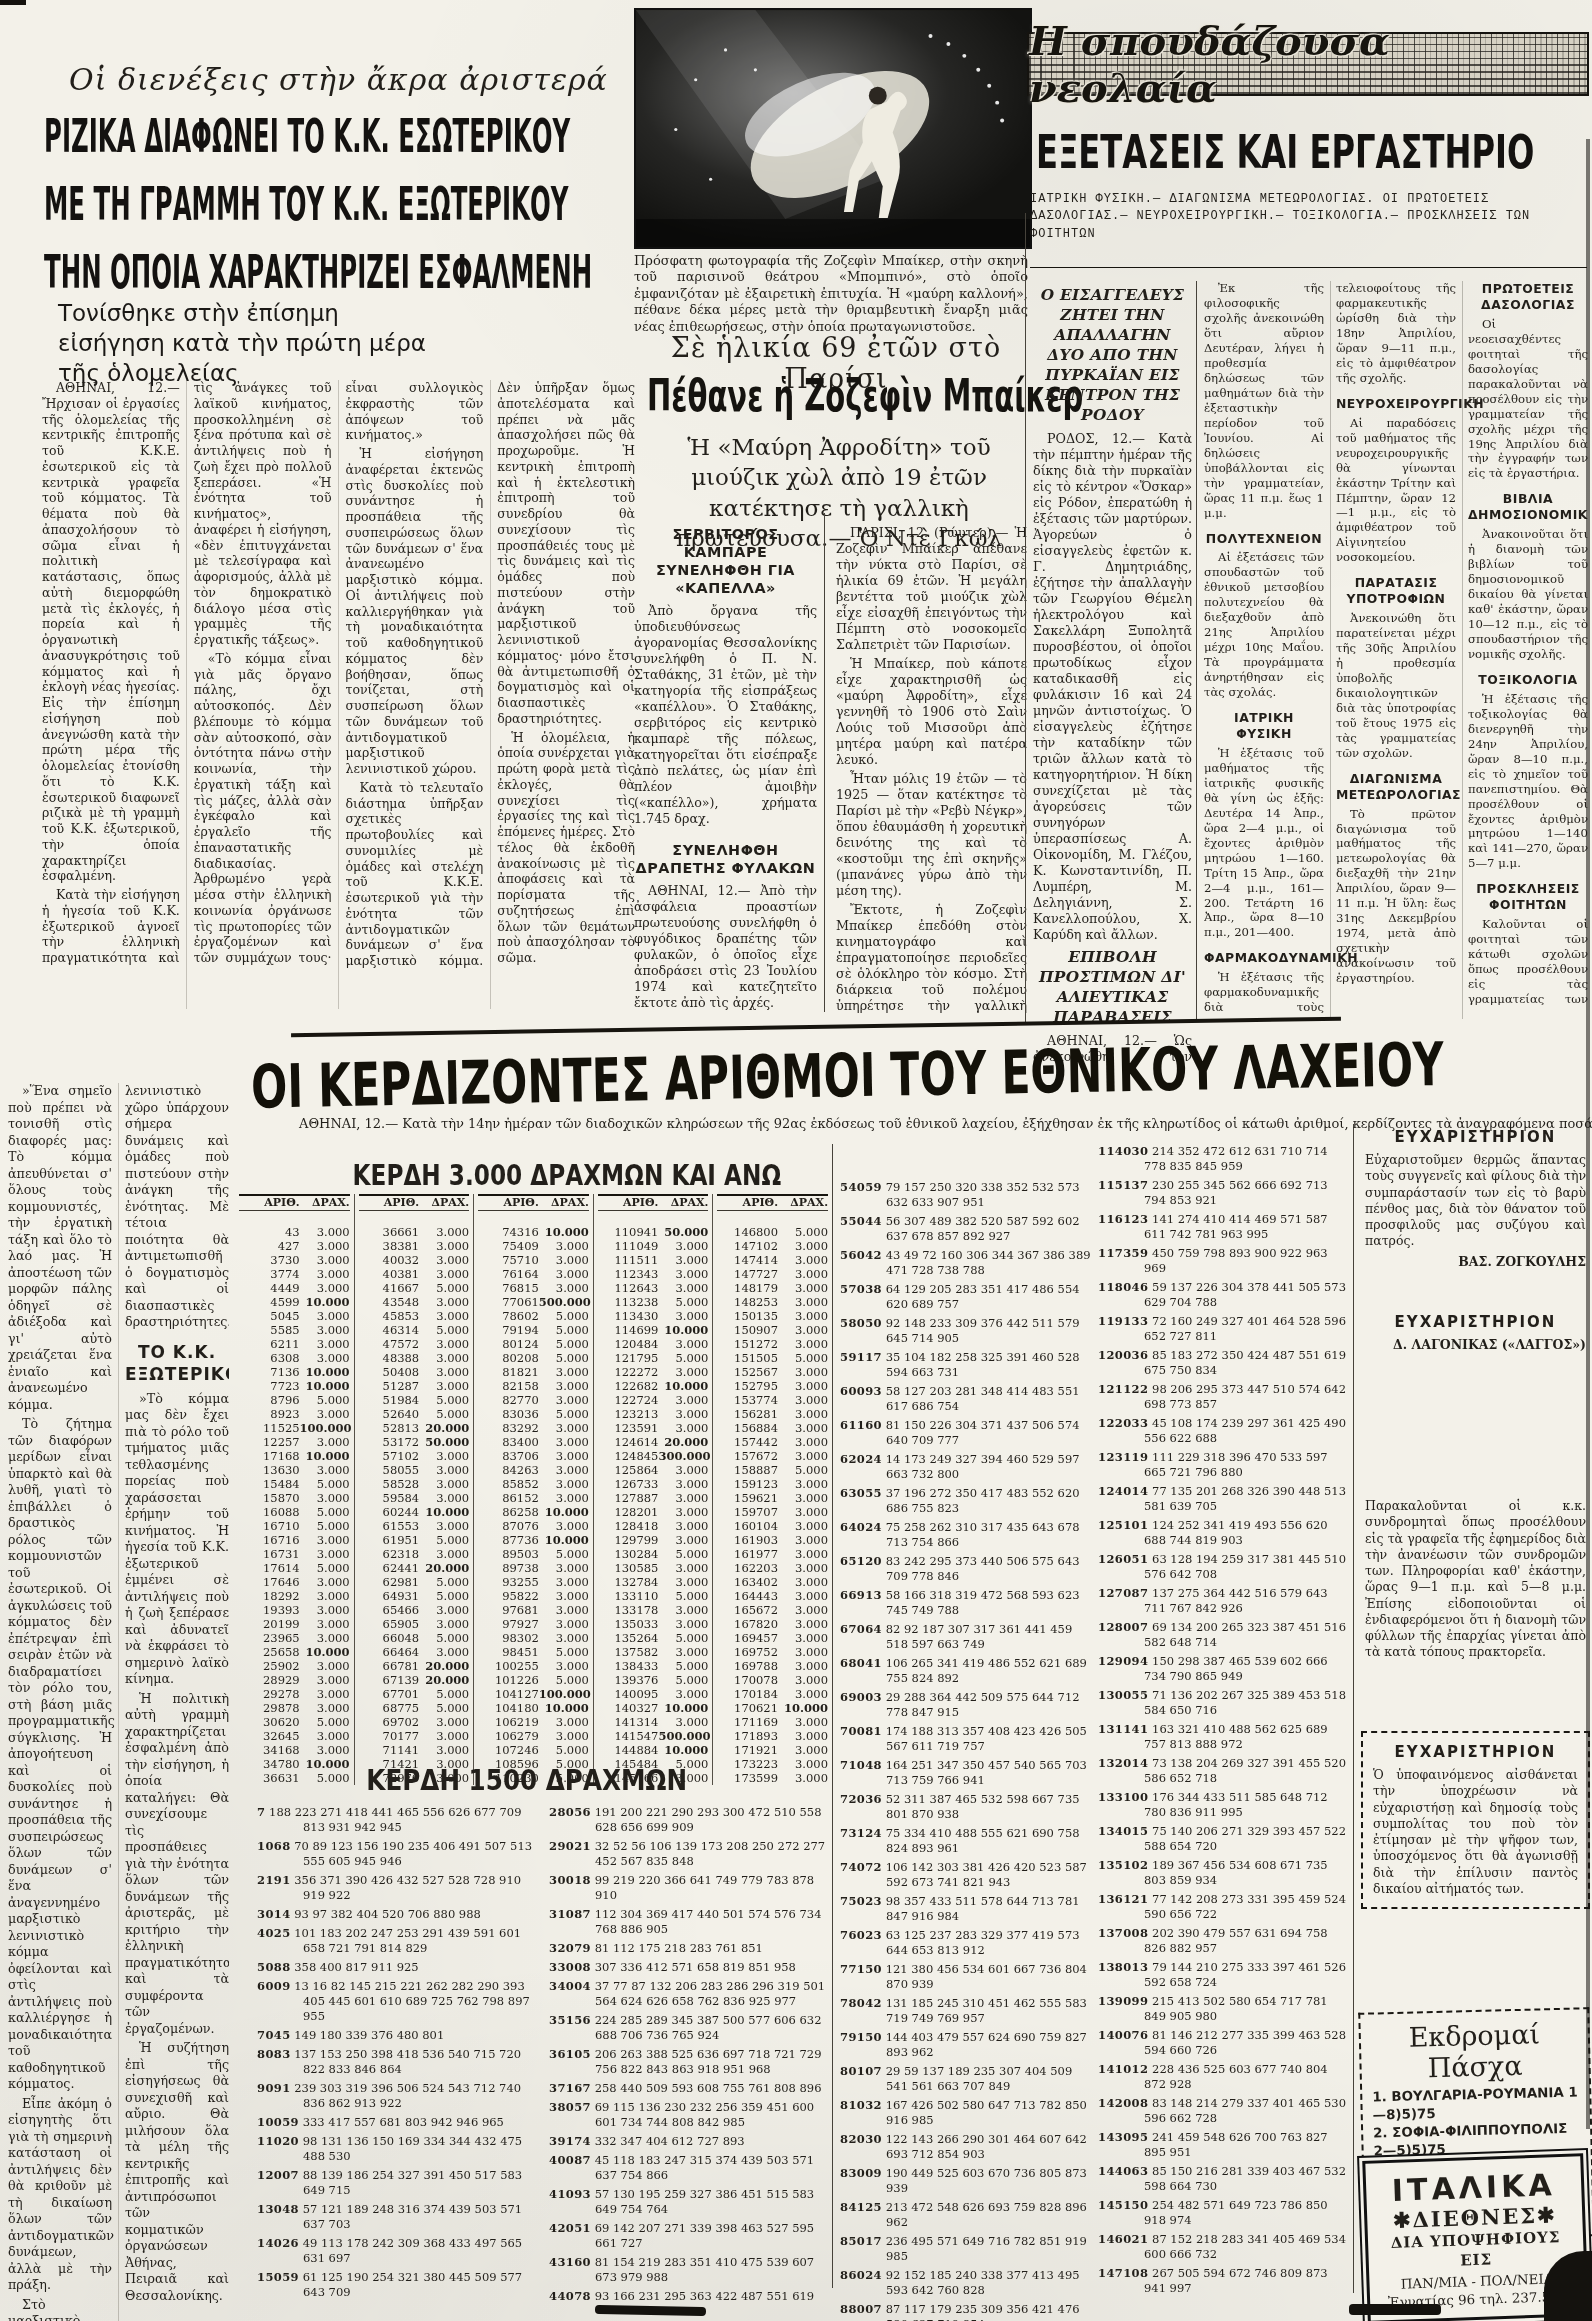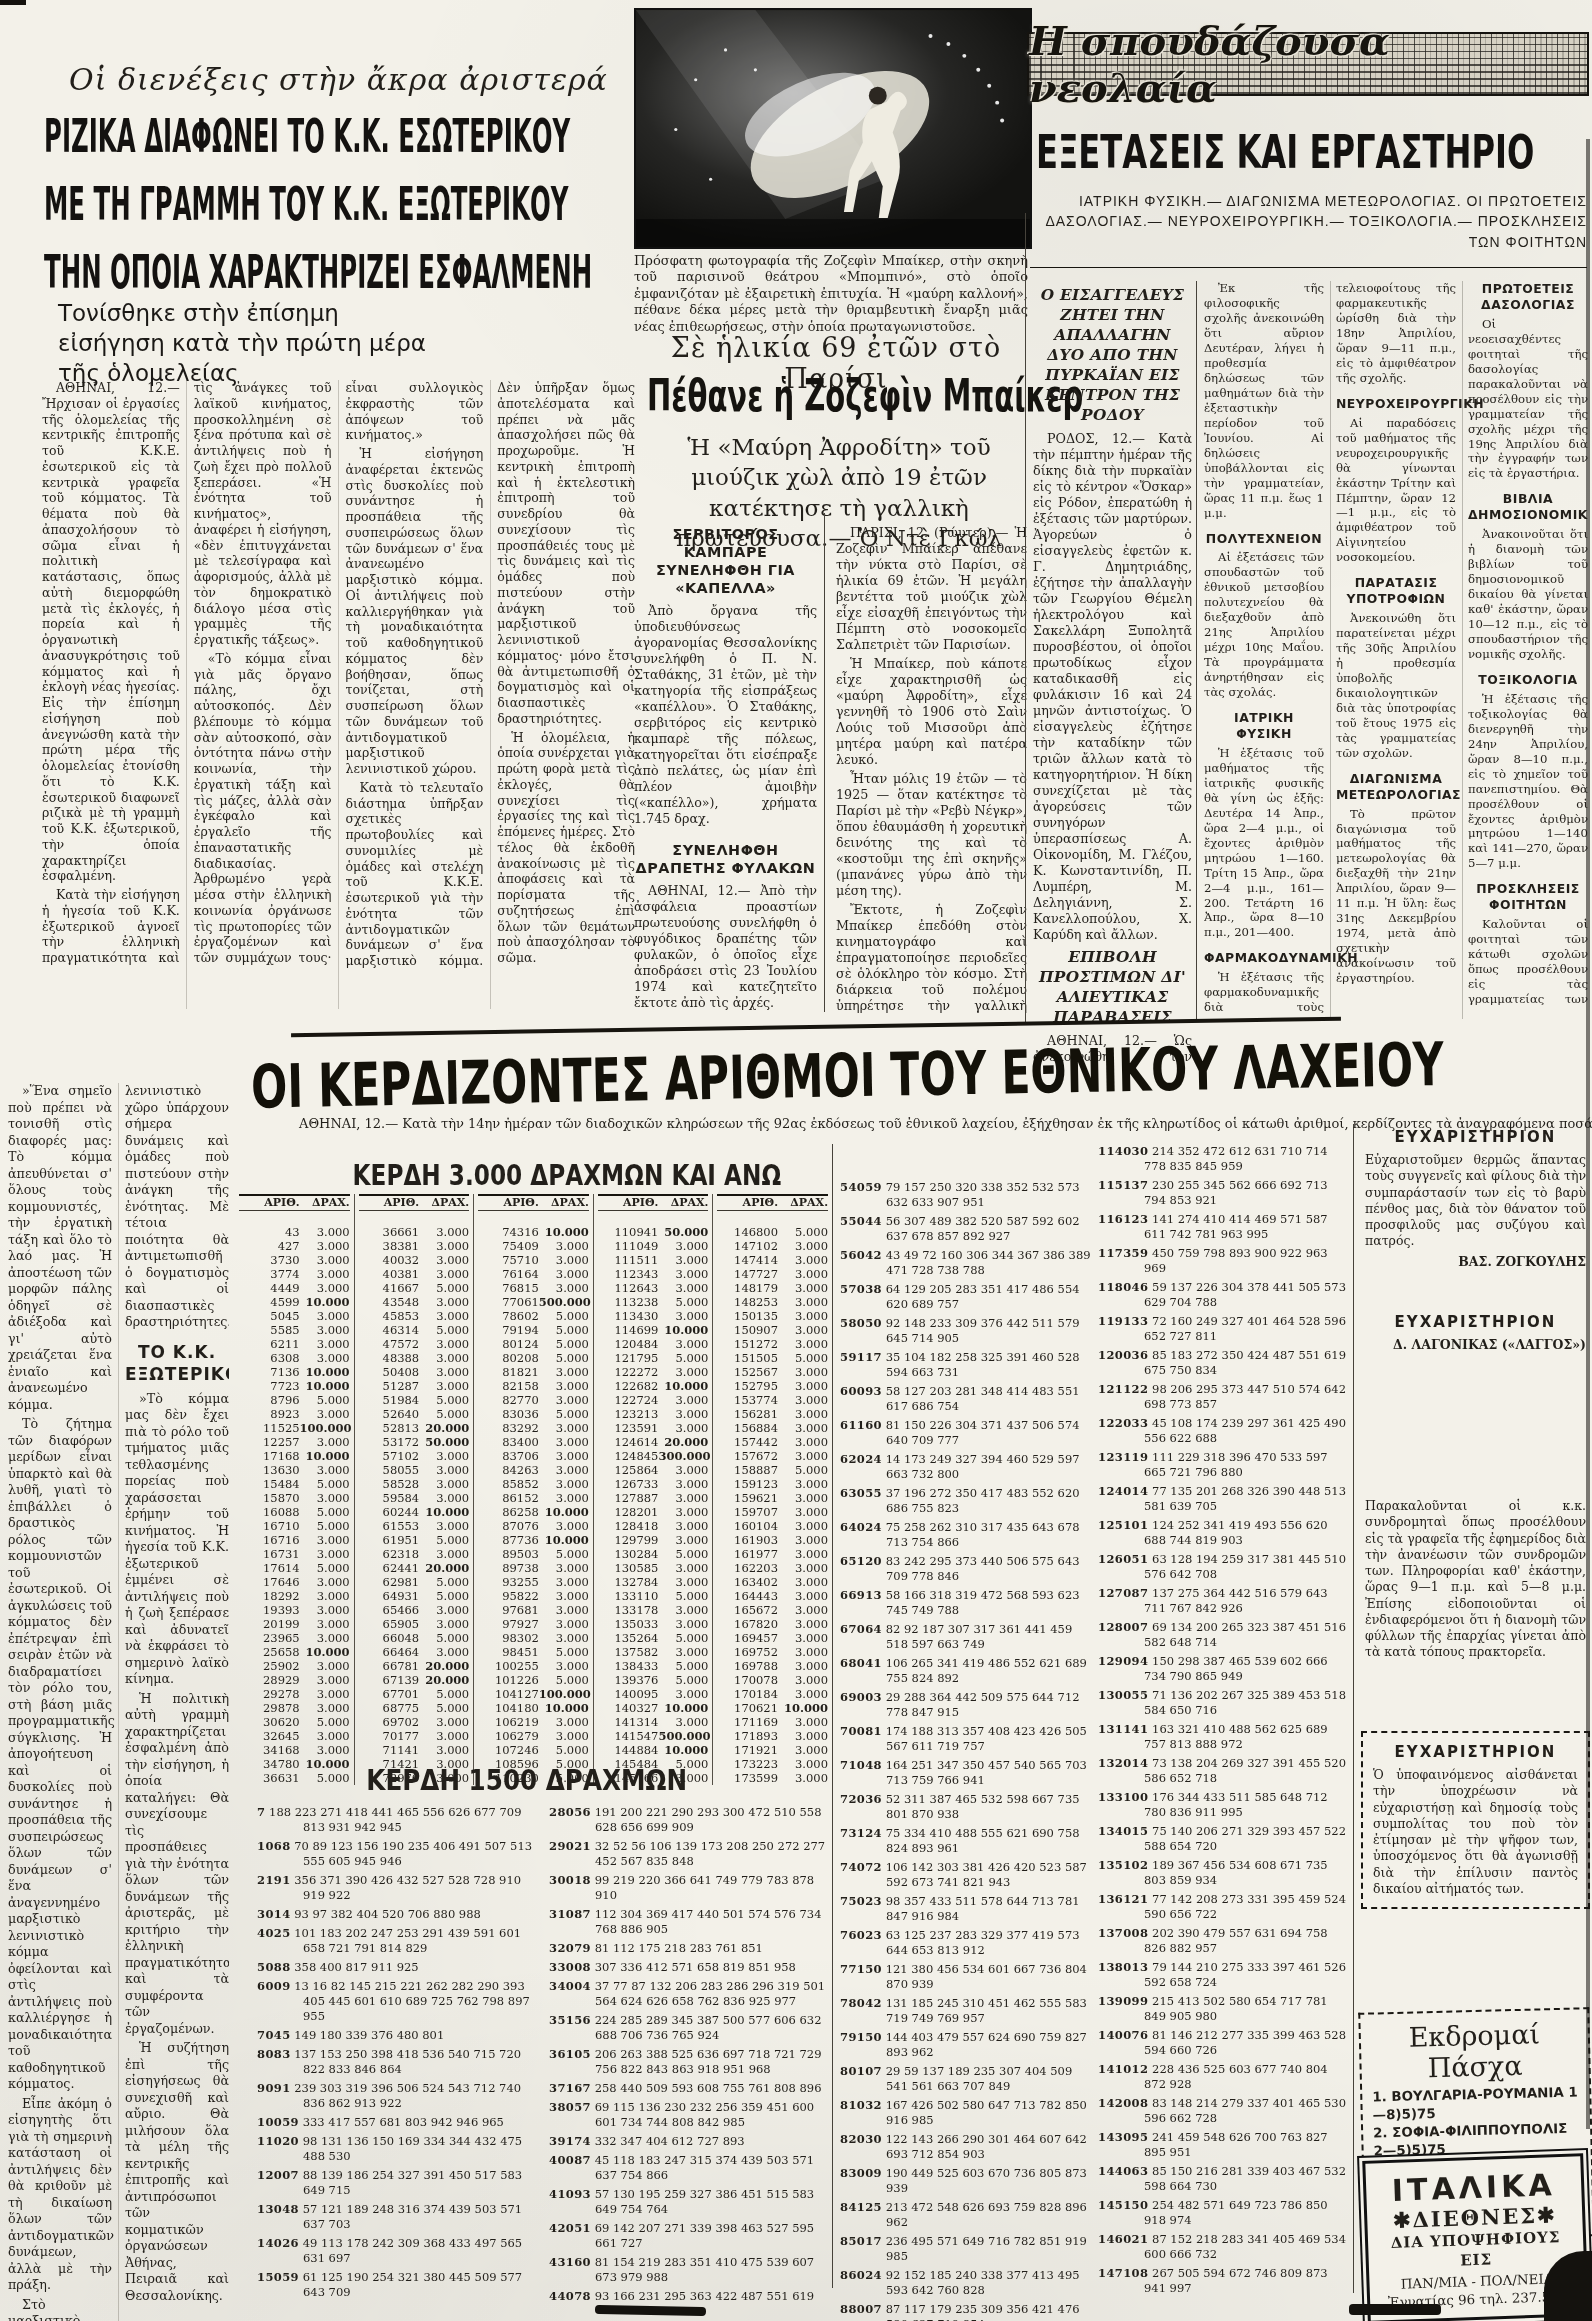--- a/index.html
+++ b/index.html
@@ -45,22 +45,22 @@
 
   
   .banner{background-color:#d6d1c3;border:2px solid #15130f;display:flex;align-items:center;justify-content:center;
      background-image:
        repeating-linear-gradient(90deg, rgba(32,30,26,.75) 0 1.5px, transparent 1.5px 11px),
        repeating-linear-gradient(0deg, rgba(32,30,26,.75) 0 1.5px, transparent 1.5px 7px),
        repeating-linear-gradient(90deg, transparent 0 5px, rgba(32,30,26,.22) 5px 6.5px, transparent 6.5px 11px);}
   .banner-text{font-family:"DejaVu Serif",serif;font-weight:bold;font-style:italic;font-size:40px;color:#17150f;
        text-shadow:0 0 4px #eae6da, 1px 1px 0 #eae6da, -1px -1px 0 #eae6da;}
   .youth-hl .cond{font-size:46px;transform:scaleX(.70);color:#141210;}
-  .youth-deck{font-size:14px;letter-spacing:1px;text-align:right;line-height:1.45;
-              font-family:Liberation Sans, sans-serif;}
+  .youth-deck{font-size:12px;letter-spacing:1px;text-align:left;line-height:1.45;
+              font-family:Liberation Mono, monospace;}
   .ycols{column-count:3;column-gap:12px;column-rule:1px solid rgba(60,55,45,.3);
          font-size:11.7px;line-height:1.28;}
   .yh{font-family:"DejaVu Sans",sans-serif;font-weight:bold;font-size:12.4px;text-align:center;
       margin:10px 0 4px;letter-spacing:0.5px;}
 
   
   .lot-hl .cond{font-size:60px;transform:scaleX(.71);color:#131109;}
   .lot-intro{font-size:13px;white-space:nowrap;}
   .lot-title .cond{font-size:29px;transform:scaleX(.80);}
   .lott{display:flex;}

